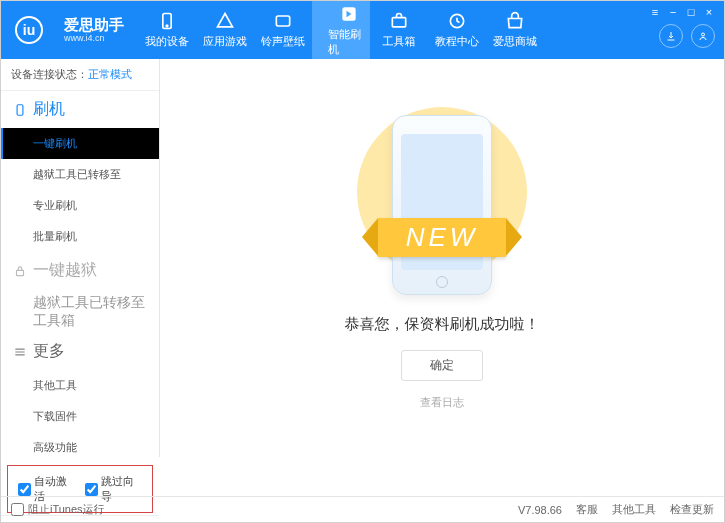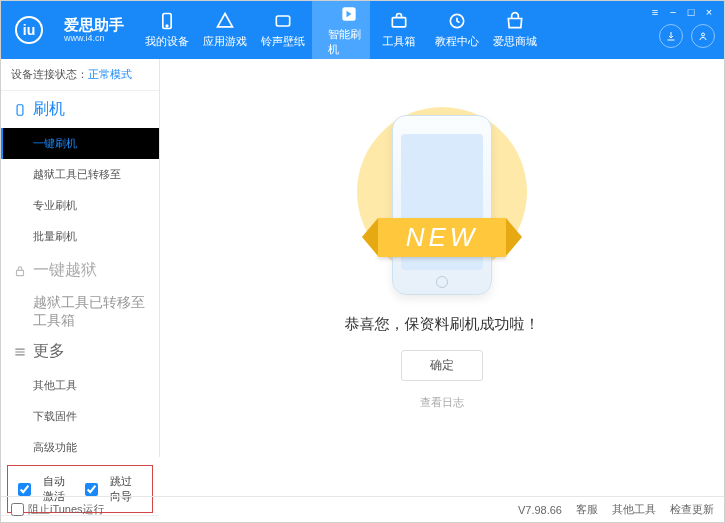--- a/index.html
+++ b/index.html
@@ -26,21 +26,21 @@
 .status-bar { padding: 8px 10px; border-bottom: 1px solid #eee; font-size: 11px; color: #555; }
 .status-bar .mode { color: #1989fa; }
 .section-head { display: flex; align-items: center; gap: 6px; padding: 8px 12px; color: #666; font-size: 16px; cursor: pointer; }
 .section-head.blue { color: #1989fa; }
 .section-head svg { width: 14px; height: 14px; }
 .sub-item { padding: 8px 10px 8px 32px; font-size: 11px; color: #555; cursor: pointer; }
 .sub-item.active { background: #000000; color: #1989fa; border-left: 2px solid #1989fa; padding-left: 30px; }
 .sub-note { padding: 4px 10px 4px 32px; font-size: 14px; color: #999; line-height: 1.3; }
 
 .checkbox-row { padding: 8px 10px; border: 1px solid #d64545; margin: 2px 6px; display: flex; gap: 10px; font-size: 11px; }
-.checkbox-row label { display: flex; align-items: center; gap: 12px; color: #444; cursor: pointer; }
+.checkbox-row label { display: flex; align-items: center; gap: 3px; color: #444; cursor: pointer; }
 .checkbox-row input { accent-color: #1989fa; }
 
 .device-box { padding: 8px 10px; border-top: 1px solid #eee; }
 .device-name { color: #15803d; font-size: 12px; display: flex; align-items: center; gap: 4px; }
 .device-badge { display: inline-block; border: 1px solid #ccc; border-radius: 2px; padding: 0 4px; font-size: 10px; color: #888; margin-top: 3px; }
 
 .main { flex: 1; display: flex; flex-direction: column; align-items: center; justify-content: center; padding: 20px; position: relative; }
 .phone-art { position: relative; width: 200px; height: 190px; }
 .circle-bg { position: absolute; width: 170px; height: 170px; border-radius: 50%; background: #ffe9a8; left: 15px; top: 0; }
 .phone-body { position: absolute; width: 100px; height: 180px; background: linear-gradient(#fafdff,#e6f0f9); border-radius: 14px; border: 1px solid #cfe0ee; left: 50px; top: 8px; box-shadow: 0 4px 10px rgba(0,0,0,0.08); }

